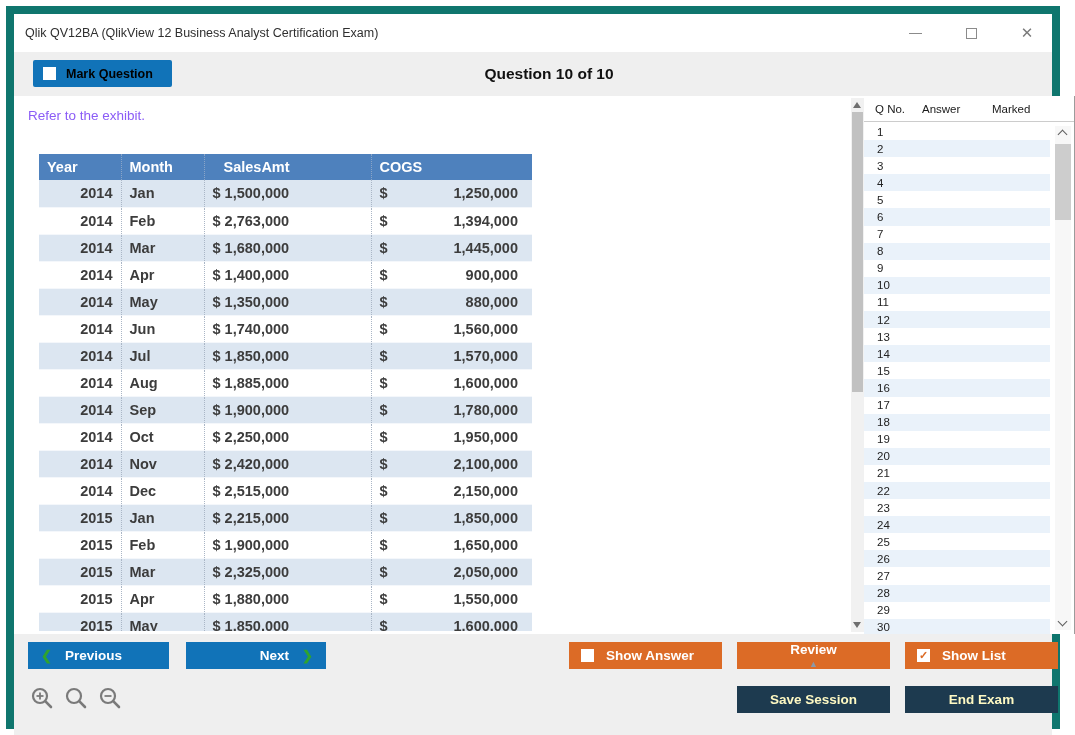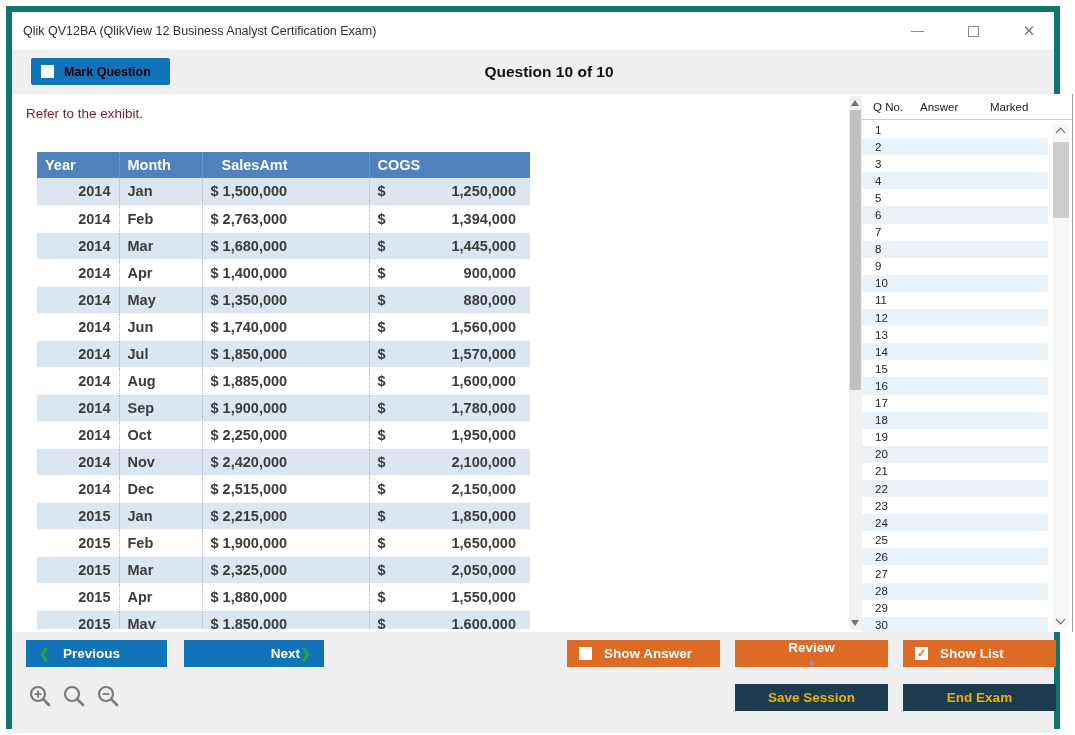--- a/index.html
+++ b/index.html
@@ -1,37 +1,37 @@
 <!DOCTYPE html>
 <html><head>
 <meta charset="utf-8">
 <style>
   * { margin:0; padding:0; box-sizing:border-box; }
   html,body { width:1075px; height:735px; background:#ffffff; font-family:"Liberation Sans", sans-serif; }
   .viewport { position:relative; width:1075px; height:735px; background:#ffffff; overflow:hidden; }
-  .window { position:absolute; left:6px; top:6px; width:1054px; height:723px; border:6px solid #0f766e; background:#ffffff; }
+  .window { position:absolute; left:6px; top:6px; width:1054px; height:723px; border:8px solid #0f766e; background:#ffffff; }
 
   
   .titlebar { position:absolute; left:0; top:0; width:100%; height:38px; background:#ffffff; }
   .title-text { position:absolute; left:11px; top:12px; font-size:12.5px; color:#2f2f2f; }
   .win-controls { position:absolute; right:14px; top:0; height:38px; display:flex; align-items:center; gap:34px; }
   .wc { width:22px; height:22px; display:flex; align-items:center; justify-content:center; color:#7a7a7a; font-size:15px; cursor:default; }
   .wc-max-box { width:11px; height:11px; border:1.5px solid #8b8b8b; display:inline-block; }
   .wc-min-bar { width:13px; height:0; border-top:1.5px solid #8b8b8b; display:inline-block; }
 
   
   .header-strip { position:absolute; left:0; top:38px; width:100%; height:44px; background:#efefef; }
   .mark-q { position:absolute; left:19px; top:8px; width:139px; height:27px; background:#1173b8; border:none; border-radius:2px; display:flex; align-items:center; gap:10px; padding-left:10px; cursor:pointer; }
   .mark-q .label { color:#000000; font-size:12.5px; font-weight:bold; }
   .cbx { width:13px; height:13px; background:#ffffff; border:1px solid #ffffff; display:inline-flex; align-items:center; justify-content:center; flex:0 0 auto; }
   .q-counter { position:absolute; left:16px; top:0; width:100%; height:44px; display:flex; align-items:center; justify-content:center; font-size:15.5px; font-weight:bold; color:#111111; }
 
   
   .content { position:absolute; left:0; top:82px; width:100%; height:538px; background:#ffffff; }
-  .prompt { position:absolute; left:14px; top:12px; font-size:13.5px; color:#7f1d1d; }
+  .prompt { position:absolute; left:14px; top:12px; font-size:13.5px; color:#8b5cf6; }
 
   
   .exhibit { position:absolute; left:25px; top:58px; width:493px; height:477px; overflow:hidden; }
   .exhibit table { border-collapse:collapse; width:493px; table-layout:fixed; font-family:"Liberation Sans", sans-serif; }
   .exhibit th { background:#4e81bd; color:#ffffff; font-size:14.5px; font-weight:bold; text-align:left; height:26px; padding:0 0 0 8px; border-right:1px dotted #8aa5c8; }
   .exhibit th:last-child { border-right:none; }
   .exhibit td { height:27px; font-size:14.5px; font-weight:600; color:#3c3c3c; border-right:1px dotted #aab6c6; padding:0 8px; }
   .exhibit td:last-child { border-right:none; }
   .exhibit tr:nth-child(odd) td { background:#dce6f1; }
   .exhibit tr:nth-child(even) td { background:#ffffff; }
@@ -65,24 +65,24 @@
   .inner-scroll .thumb { position:absolute; left:0; top:18px; width:16px; height:76px; background:#cdcdcd; }
   .chev { position:absolute; left:4px; width:7px; height:7px; border-left:1.6px solid #5f5f5f; border-top:1.6px solid #5f5f5f; }
   .chev-up { top:5px; transform:rotate(45deg); }
   .chev-down { bottom:5px; transform:rotate(225deg); }
 
   
   .footer { position:absolute; left:0; top:620px; width:100%; height:101px; background:#efefef; }
   .btn { border:none; display:flex; align-items:center; cursor:pointer; font-family:"Liberation Sans", sans-serif; }
   .btn-blue { background:#1173b8; color:#ffffff; font-weight:bold; font-size:13.5px; }
   .btn-orange { background:#dc6b26; color:#ffffff; font-weight:600; font-size:13.5px; }
-  .btn-navy { background:#1d3a4f; color:#eab308; font-weight:600; font-size:13.5px; justify-content:center; }
+  .btn-navy { background:#1d3a4f; color:#fef9c3; font-weight:600; font-size:13.5px; justify-content:center; }
   .chevron { color:#2fa32f; font-weight:bold; font-size:13px; }
   .b-prev { position:absolute; left:14px; top:8px; width:141px; height:27px; padding-left:13px; gap:13px; }
-  .b-next { position:absolute; left:172px; top:8px; width:140px; height:27px; justify-content:flex-end; padding-right:13px; }
+  .b-next { position:absolute; left:172px; top:8px; width:140px; height:27px; justify-content:flex-end; padding-right:13px; gap:13px; }
   .b-show-answer { position:absolute; left:555px; top:8px; width:153px; height:27px; padding-left:12px; gap:12px; }
   .b-review { position:absolute; left:723px; top:8px; width:153px; height:27px; justify-content:space-between; padding:0 13px;flex-direction:column; }
   .b-show-list { position:absolute; left:891px; top:8px; width:153px; height:27px; padding-left:12px; gap:12px; }
   .b-save { position:absolute; left:723px; top:52px; width:153px; height:27px; }
   .b-end { position:absolute; left:891px; top:52px; width:153px; height:27px; }
   .review-caret { color:#8a99a8; font-size:9px; }
   .check-glyph { color:#dc6b26; font-size:11px; font-weight:bold; line-height:1; }
   .zoom-icons { position:absolute; left:16px; top:52px; display:flex; gap:9px; }
   .zoom-icons svg { display:block; }
 </style>

